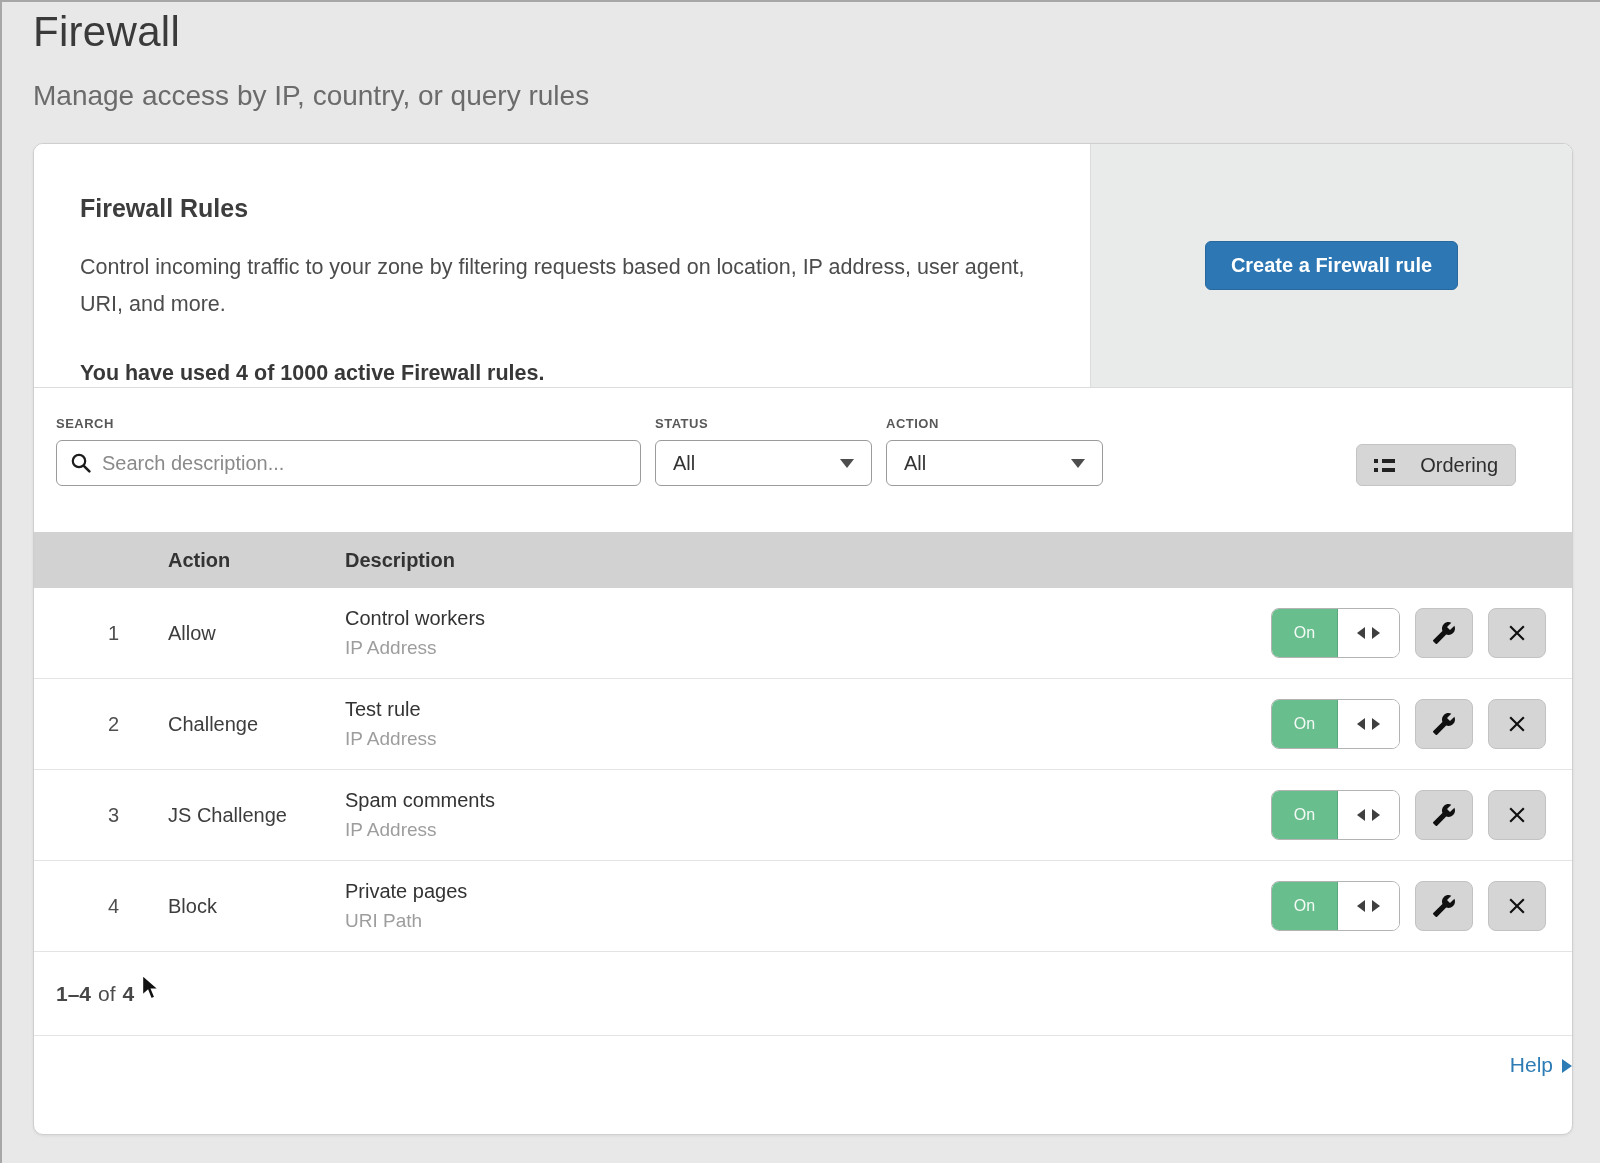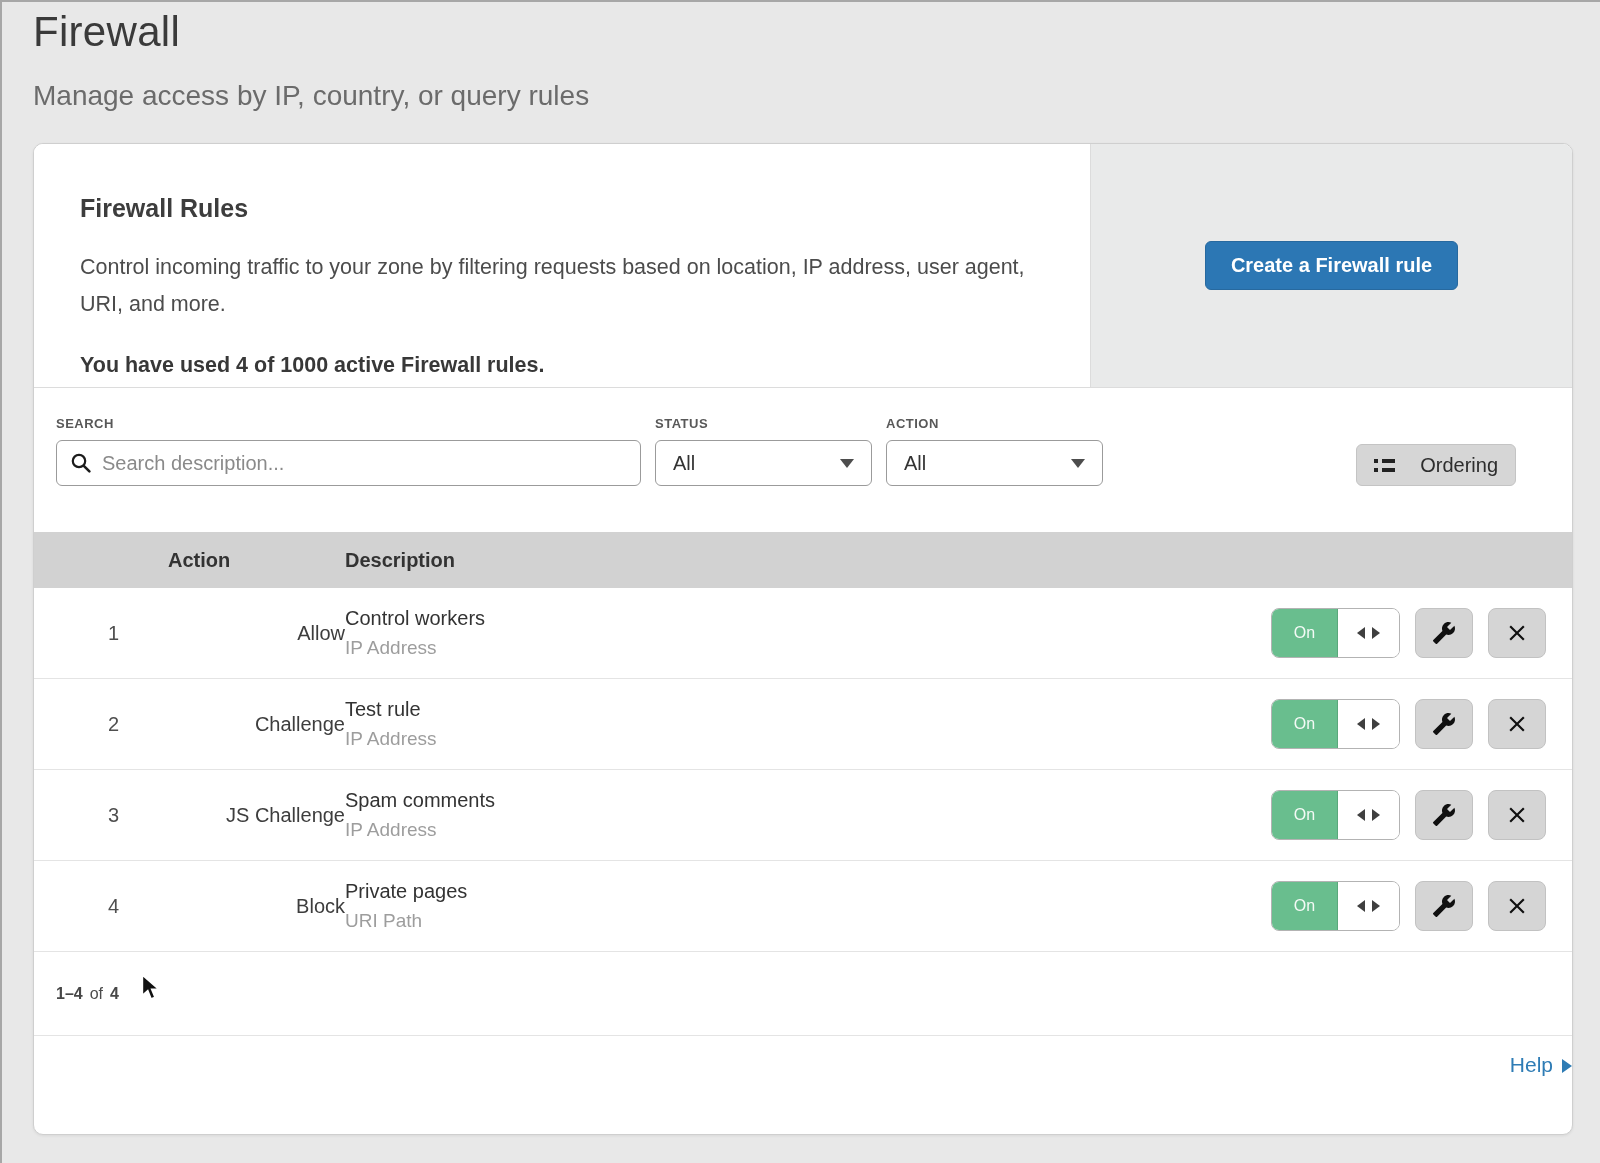--- a/index.html
+++ b/index.html
@@ -23,21 +23,21 @@
   
   .card{
     position:absolute; left:33px; top:143px; width:1540px; height:992px;
     background:#fff; border:1px solid #cfcfcf; border-radius:10px;
     overflow:hidden; box-shadow:0 1px 3px rgba(0,0,0,.07);
   }
   .overview{ display:flex; height:244px; border-bottom:1px solid #dcdcdc; }
   .overview-left{ width:1057px; padding:50px 60px 0 46px; border-right:1px solid #dcdcdc; background:#fff; }
   .overview-title{ font-size:25px; font-weight:700; color:#3d3d3d; margin-bottom:26px; }
   .overview-desc{ font-size:21.5px; color:#4c4c4c; line-height:37px; max-width:950px; }
-  .overview-usage{ font-size:21.5px; font-weight:700; color:#383838; margin-top:30px; }
+  .overview-usage{ font-size:21.5px; font-weight:700; color:#383838; margin-top:38px; }
   .overview-right{ flex:1; background:#e9eaea; display:flex; align-items:center; justify-content:center; }
   .create-btn{
     background:#2c77b4; color:#fff; font-family:inherit; font-size:20px; font-weight:700;
     padding:12px 25px; border:1px solid #27699f; border-radius:6px; cursor:pointer;
   }
 
   
   .filters{ height:144px; padding:28px 0 0 22px; position:relative; display:flex; background:#fff; }
   .filter-label{ display:block; font-size:13px; font-weight:700; color:#585858; letter-spacing:.5px; margin-bottom:9px; }
   .search-group{ width:585px; }
@@ -70,42 +70,42 @@
   
   .table-header{
     height:56px; background:#d2d2d2; display:flex; align-items:center;
     font-size:20px; font-weight:700; color:#333;
   }
   .col-num{ width:134px; text-align:center; padding-left:25px; }
   .col-action{ width:177px; }
   .col-desc{ flex:1; }
   .rule-row{ height:91px; display:flex; align-items:center; border-bottom:1px solid #e4e4e4; background:#fff; }
   .rule-row .col-num{ font-size:20px; color:#4f4f4f; }
-  .rule-row .col-action{ font-size:20px; color:#3d3d3d;text-align:right; }
+  .rule-row .col-action{ font-size:20px; color:#3d3d3d; }
   .desc-title{ font-size:20px; color:#333; }
   .desc-sub{ font-size:19px; color:#9d9d9d; margin-top:7px; }
   .controls{ display:flex; align-items:center; gap:15px; padding-right:26px; }
   .toggle{ display:flex; width:129px; height:50px; border:1px solid #b3b3b3; border-radius:8px; overflow:hidden; background:#fff; cursor:pointer; }
   .toggle-on{
     width:66px; background:#69be8e; border-right:1px solid #5aa87b;
     color:#f4faf6; font-size:16px; display:flex; align-items:center; justify-content:center;
   }
   .toggle-arrows{ flex:1; display:flex; align-items:center; justify-content:center; gap:7px; background:#fff; }
   .tri{ width:0; height:0; border-top:6px solid transparent; border-bottom:6px solid transparent; }
   .tri-l{ border-right:8px solid #3f3f3f; }
   .tri-r{ border-left:8px solid #3f3f3f; }
   .icon-btn{
     width:58px; height:50px; background:#d5d5d5; border:1px solid #c2c2c2; border-radius:8px;
     display:flex; align-items:center; justify-content:center; cursor:pointer;
   }
 
   
   .pagination{
     height:84px; display:flex; align-items:center; gap:7px; padding-left:22px;
-    font-size:16px; color:#4c4c4c; border-bottom:1px solid #e4e4e4; background:#fff;
+    font-size:21px; color:#4c4c4c; border-bottom:1px solid #e4e4e4; background:#fff;
   }
   .pagination strong{ font-weight:700; color:#474747; }
   .help-row{ height:57px; display:flex; align-items:center; justify-content:flex-end; background:#fff; }
   .help-link{ display:flex; align-items:center; gap:9px; font-size:21px; color:#2e7cb5; text-decoration:none; cursor:pointer; }
   .help-arrow{ width:0; height:0; border-top:7px solid transparent; border-bottom:7px solid transparent; border-left:10px solid #2e7cb5; margin-top:2px; }
 
   
   .mouse-cursor{ position:absolute; left:140px; top:974px; z-index:60; pointer-events:none; }
 </style>
 </head>

